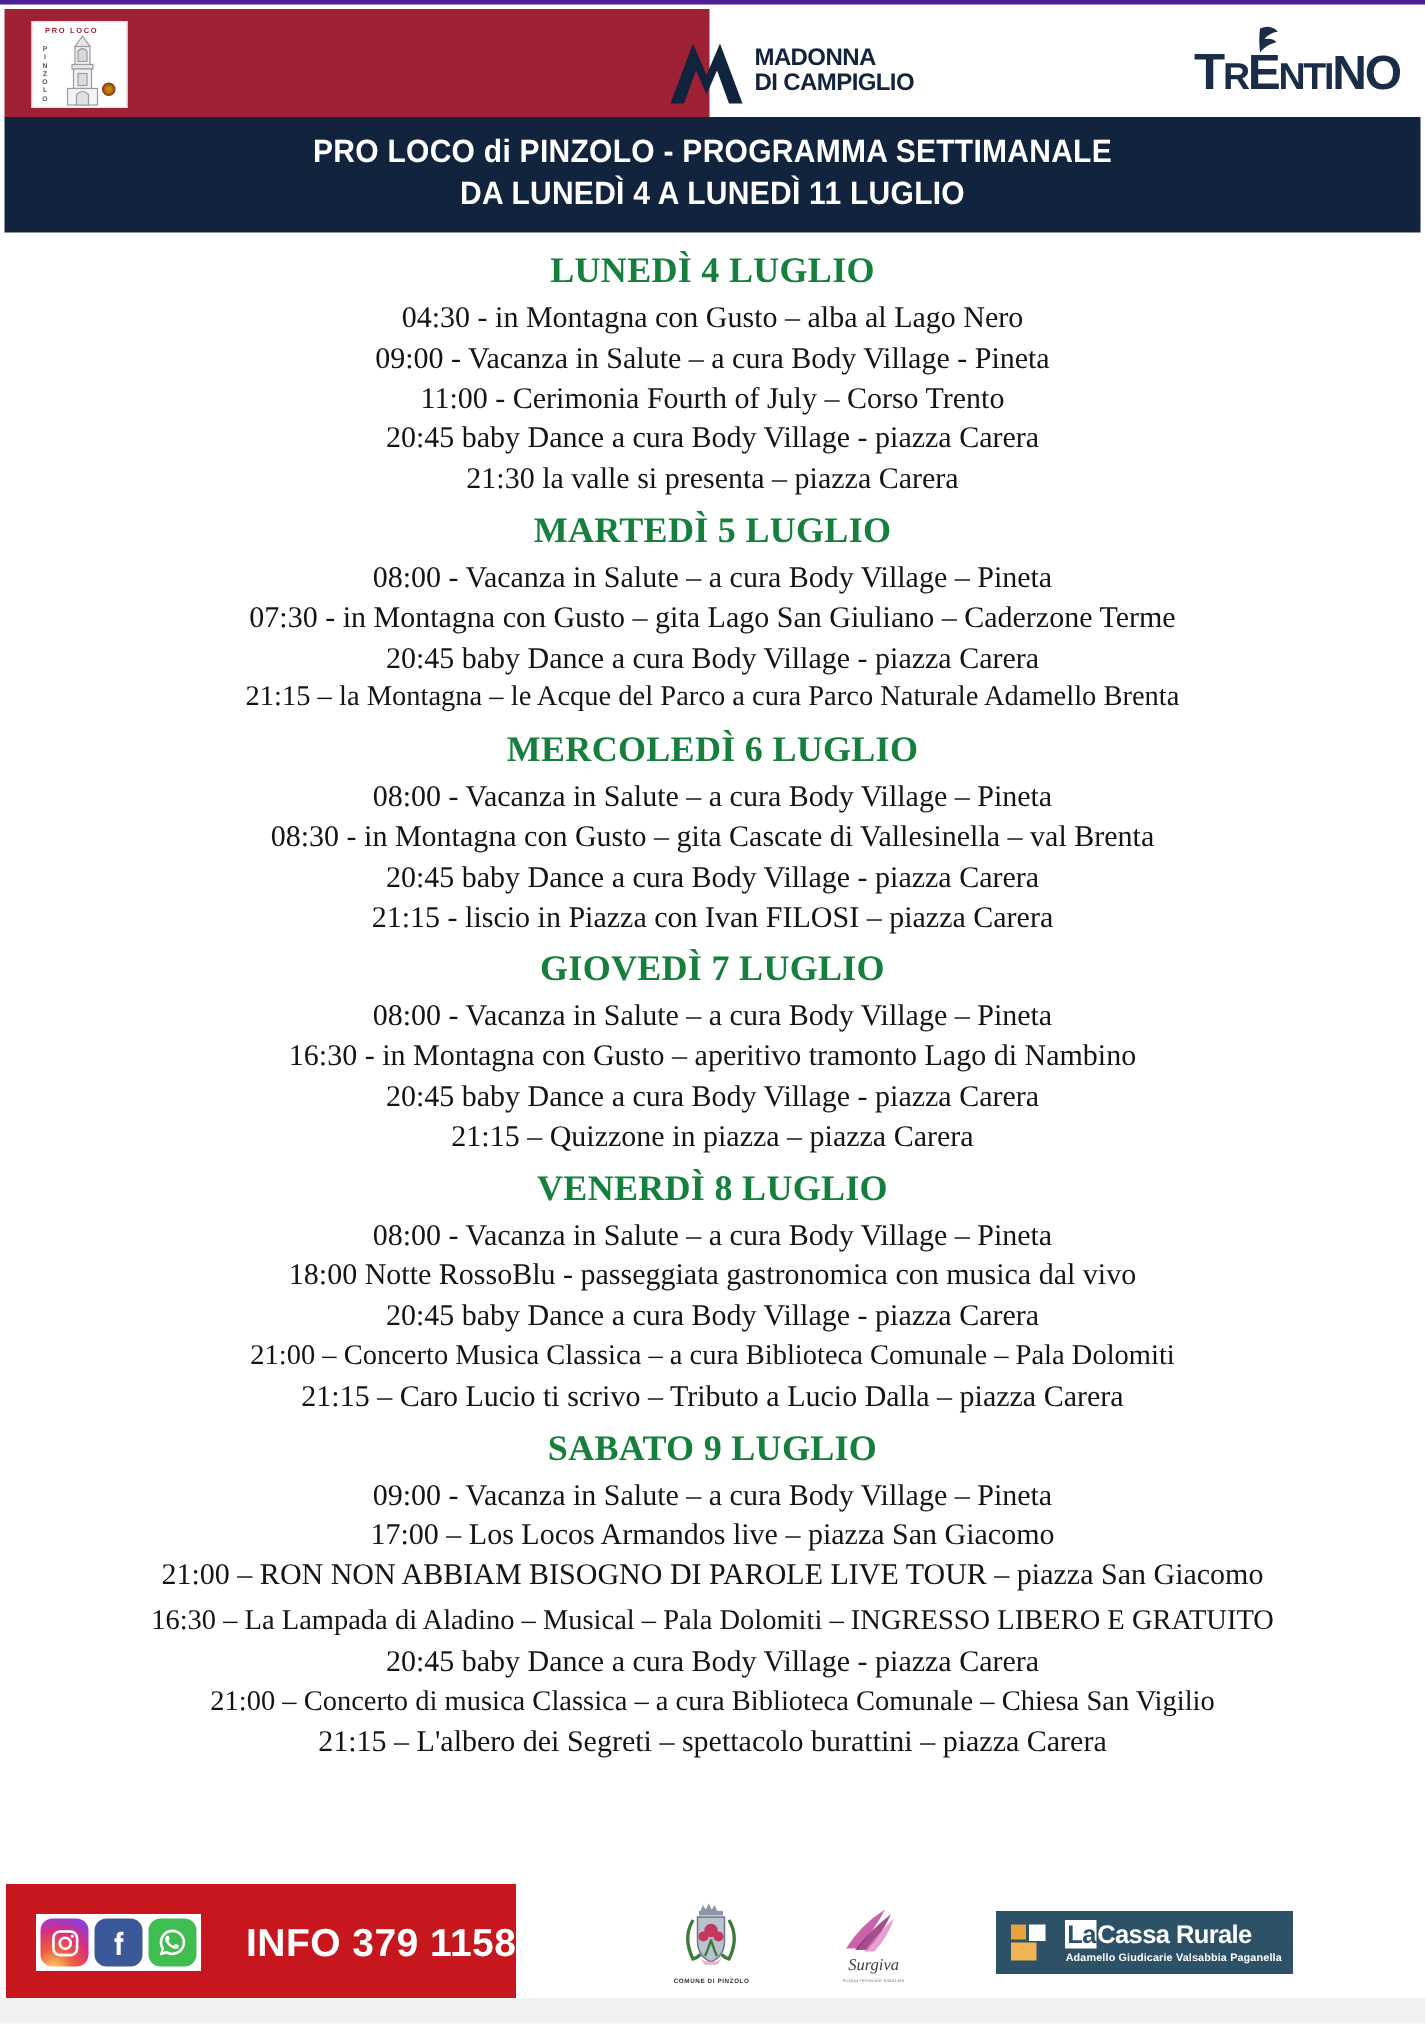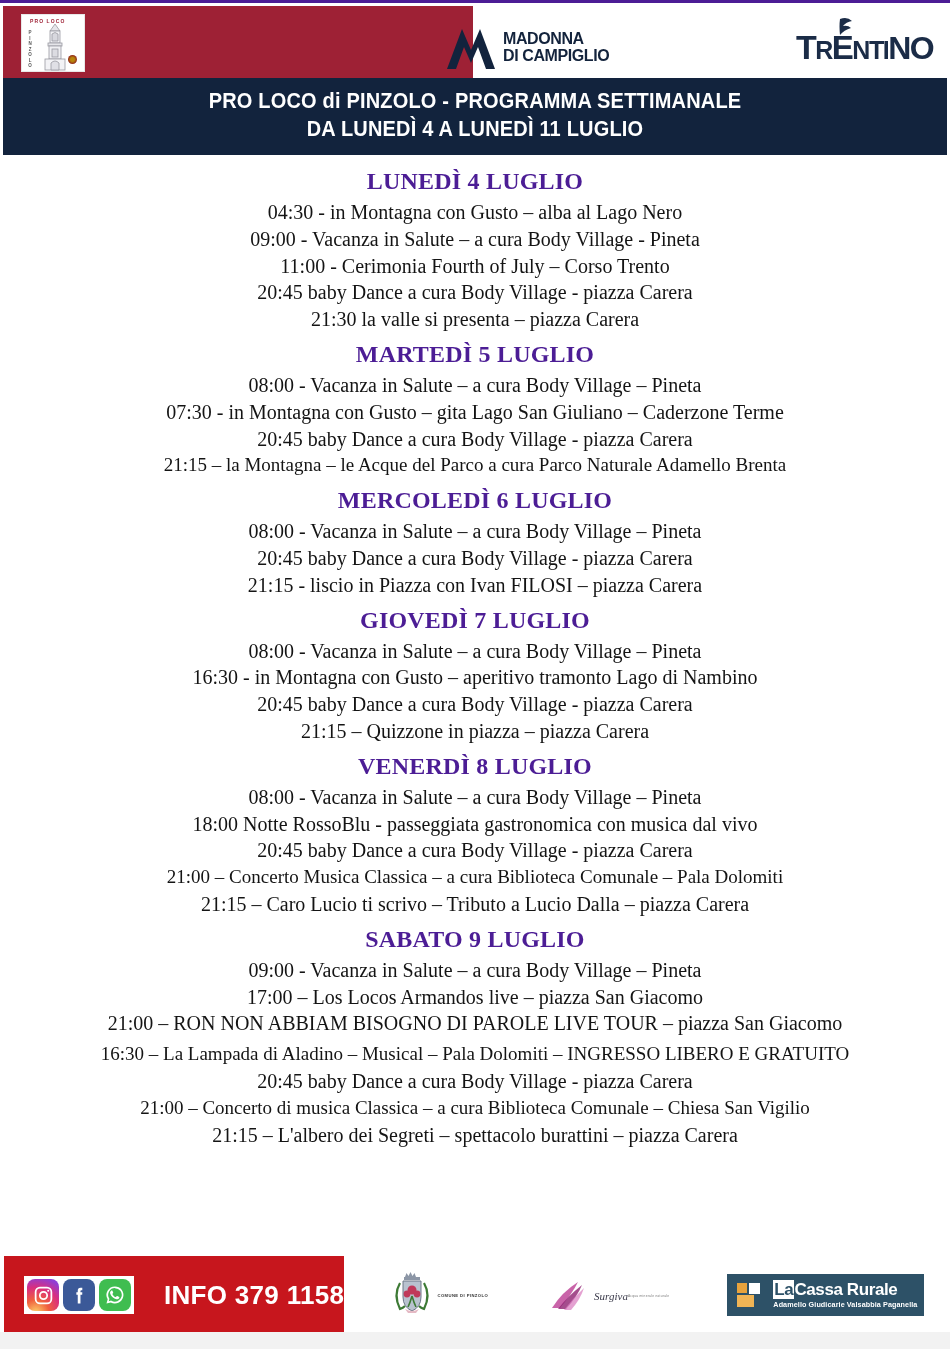--- a/index.html
+++ b/index.html
@@ -113,21 +113,21 @@
   
   .program {
     padding: 9px 6px 0 6px;
     text-align: center;
   }
   .day-block { margin-bottom: 4px; }
   .day-title {
     font-family: "Liberation Serif", serif;
     font-weight: bold;
     font-size: 24px;
-    color: #4c1d95;
+    color: #15803d;
     line-height: 34px;
     letter-spacing: 0.2px;
     margin-bottom: 1px;
   }
   .event-line {
     font-family: "Liberation Serif", serif;
     font-size: 20px;
     color: #141414;
     line-height: 26.8px;
     white-space: nowrap;
@@ -184,21 +184,21 @@
     white-space: nowrap;
   }
   .sponsors {
     flex: 1;
     display: flex;
     align-items: center;
     justify-content: center;
     gap: 58px;
     padding-left: 20px;
   }
-  .sponsor { display: flex; flex-direction: row; align-items: center; }
+  .sponsor { display: flex; flex-direction: column; align-items: center; }
   .comune-caption {
     font-family: "Liberation Sans", sans-serif;
     font-size: 4.2px;
     font-weight: bold;
     color: #333;
     letter-spacing: 0.4px;
     margin-top: 1px;
   }
   .surgiva-name {
     font-family: "Liberation Serif", serif;
@@ -319,20 +319,21 @@
       <div class="day-block">
         <div class="day-title">MARTEDÌ 5 LUGLIO</div>
         <div class="event-line">08:00 - Vacanza in Salute – a cura Body Village – Pineta</div>
         <div class="event-line">07:30 - in Montagna con Gusto – gita Lago San Giuliano – Caderzone Terme</div>
         <div class="event-line">20:45 baby Dance a cura Body Village - piazza Carera</div>
         <div class="event-line tight">21:15 – la Montagna – le Acque del Parco a cura Parco Naturale Adamello Brenta</div>
       </div>
       <div class="day-block">
         <div class="day-title">MERCOLEDÌ 6 LUGLIO</div>
         <div class="event-line">08:00 - Vacanza in Salute – a cura Body Village – Pineta</div>
+        <div class="event-line">08:30 - in Montagna con Gusto – gita Cascate di Vallesinella – val Brenta</div>
         <div class="event-line">20:45 baby Dance a cura Body Village - piazza Carera</div>
         <div class="event-line">21:15 - liscio in Piazza con Ivan FILOSI – piazza Carera</div>
       </div>
       <div class="day-block">
         <div class="day-title">GIOVEDÌ 7 LUGLIO</div>
         <div class="event-line">08:00 - Vacanza in Salute – a cura Body Village – Pineta</div>
         <div class="event-line">16:30 - in Montagna con Gusto – aperitivo tramonto Lago di Nambino</div>
         <div class="event-line">20:45 baby Dance a cura Body Village - piazza Carera</div>
         <div class="event-line">21:15 – Quizzone in piazza – piazza Carera</div>
       </div>

